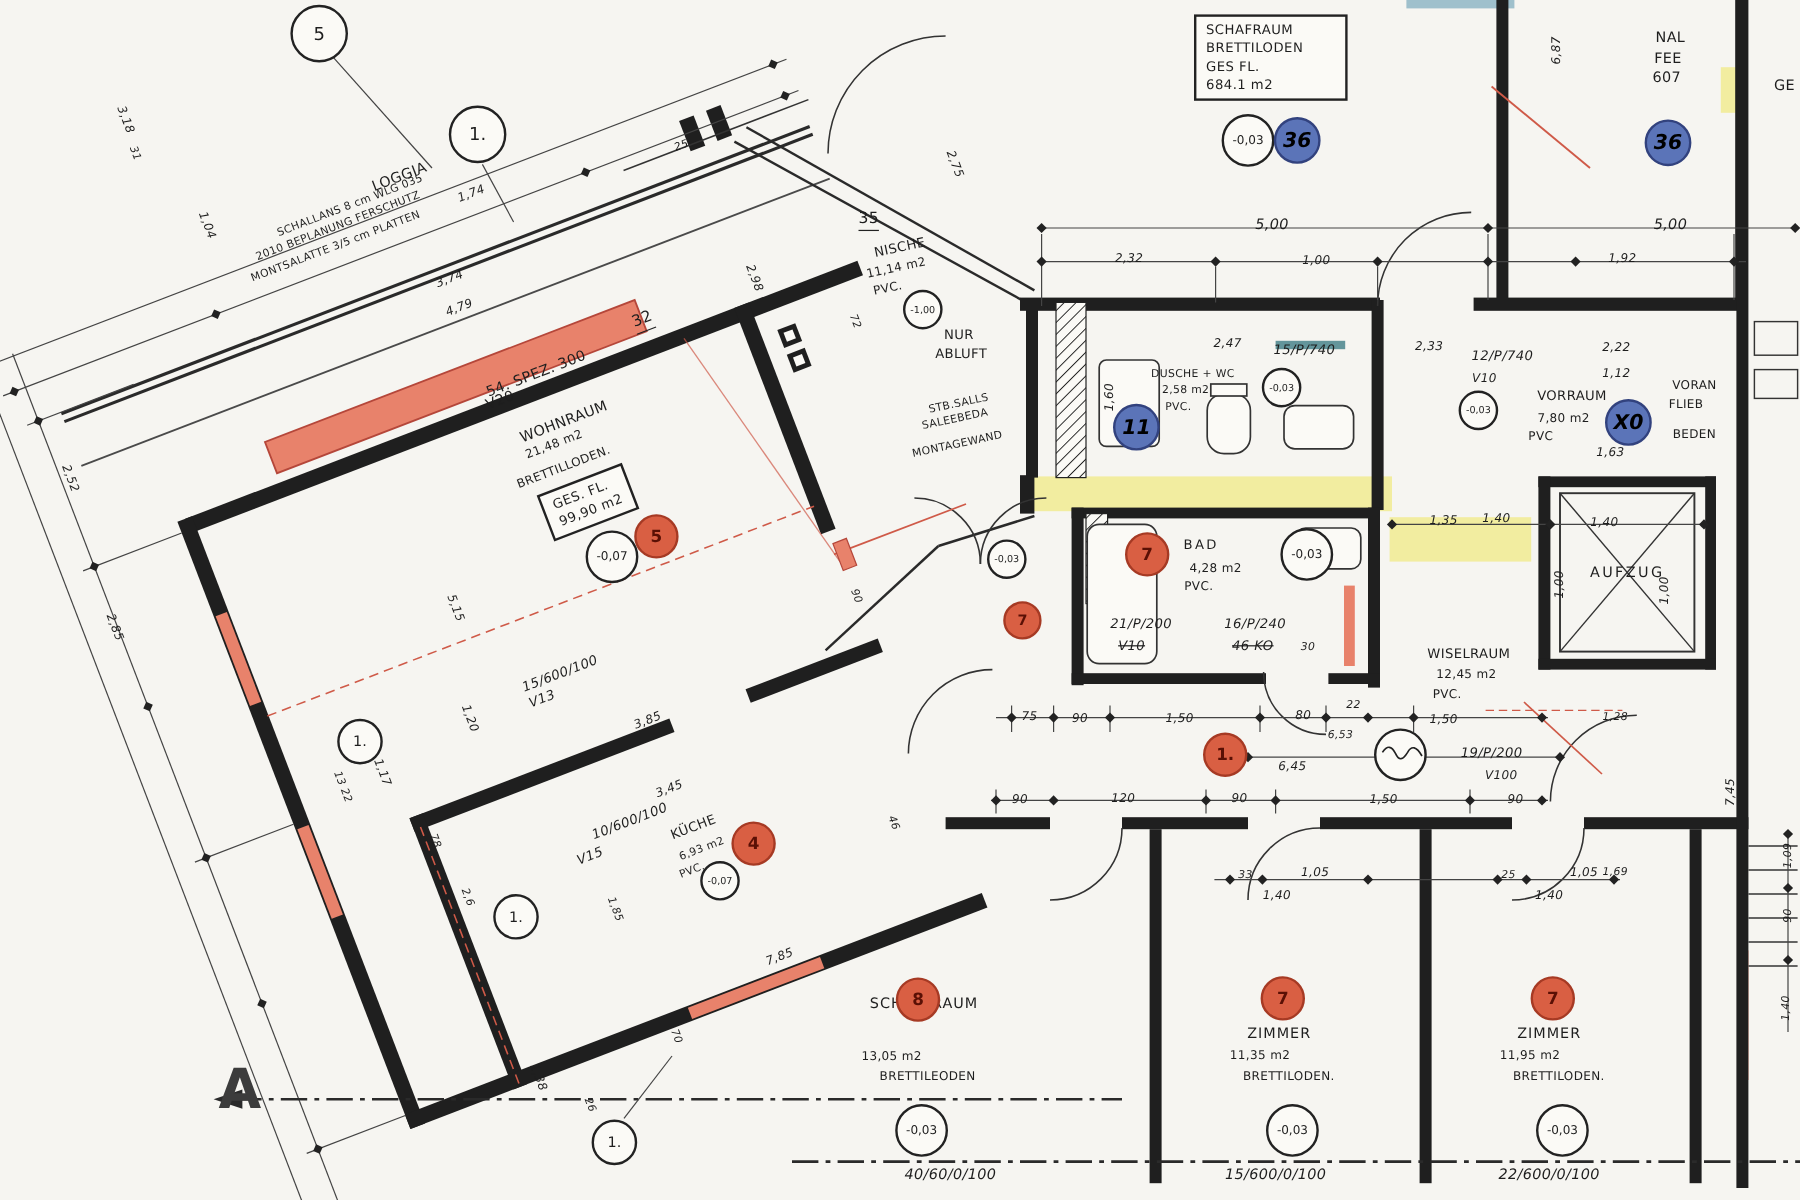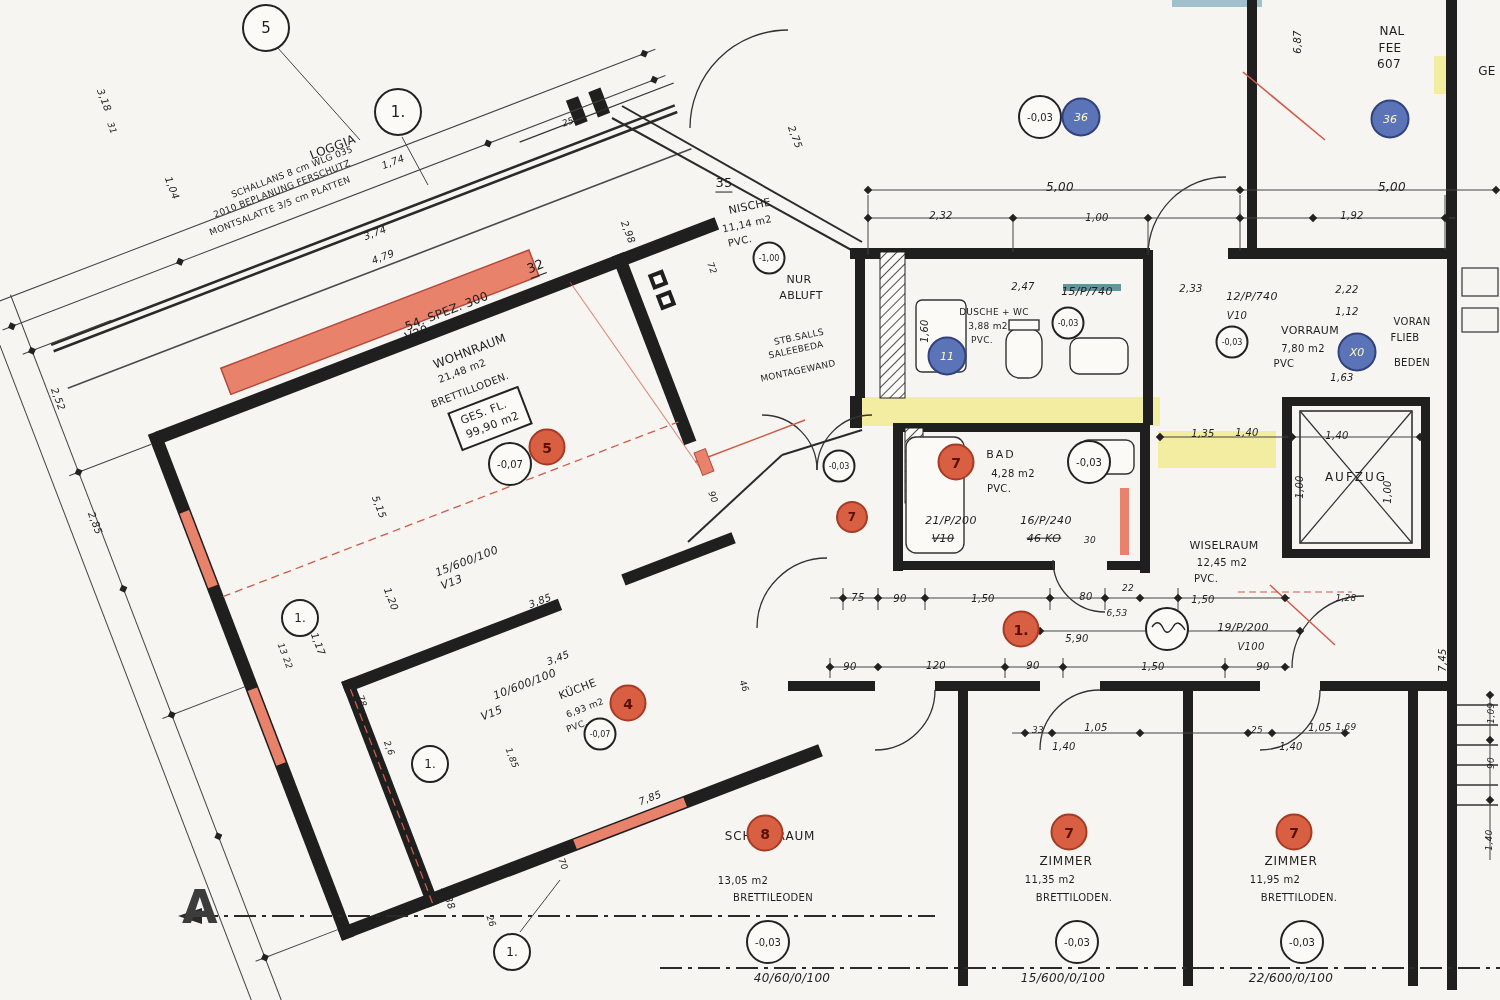--- a/index.html
+++ b/index.html
@@ -16,22 +16,22 @@
   .ul{border-bottom:1.5px solid #222;padding-bottom:1px}
   .strike{text-decoration:line-through}
   .circ{position:absolute;transform:translate(-50%,-50%);border-radius:50%;display:flex;
         align-items:center;justify-content:center;background:#fbfaf6;border:2px solid #222;
         font-size:10px;z-index:3;letter-spacing:0}
   .ce{width:40px;height:40px}
   .ce.sm{width:29px;height:29px;font-size:8px}
   .cr{width:33px;height:33px;background:#d95f43;border:2px solid #a63a24;color:#5a1005;
       font-weight:bold;font-size:14px}
   .cr.sm3{width:28px;height:28px;font-size:12px}
-  .cb{width:35px;height:35px;background:#5b74b8;border:2px solid #32427e;color:#fef9c3;
-      font-weight:normal;font-size:11px;font-style:italic}
+  .cb{width:35px;height:35px;background:#5b74b8;border:2px solid #32427e;color:#000000;
+      font-weight:bold;font-size:17px;font-style:italic}
   .gb{width:44px;height:44px;font-size:15px}
   .gb.sm2{width:34px;height:34px;font-size:12px}
   .box{position:absolute;border:2px solid #222;background:#fbfaf6;padding:3px 8px;font-size:11px;
        line-height:1.4;z-index:2;letter-spacing:.4px}
   .box .bl{display:block}
   .r21b{transform:rotate(-21deg)}
   .axisA{position:absolute;font-size:46px;font-weight:bold;color:#3c3c3c;z-index:2}
 </style>
 </head>
 <body>
@@ -317,20 +317,26 @@
 
 <div class="lb r21 s11 it" style="left:525px;top:685px">10/600/100</div>
 <div class="lb r21 s11 it" style="left:492px;top:714px">V15</div>
 <div class="lb r21 it" style="left:558px;top:658px">3,45</div>
 <div class="lb r21 s11" style="left:578px;top:690px">KÜCHE</div>
 <div class="lb r21 s9" style="left:585px;top:708px">6,93 m2</div>
 <div class="lb r21 s9" style="left:577px;top:726px">PVC.</div>
 <div class="circ ce sm" style="left:600px;top:734px">-0,07</div>
 <div class="circ cr" style="left:628px;top:703px">4</div>
 
+<div class="box" style="left:995px;top:12px;width:108px">
+  <span class="bl">SCHAFRAUM</span>
+  <span class="bl">BRETTILODEN</span>
+  <span class="bl">GES FL.</span>
+  <span class="bl">684.1 m2</span>
+</div>
 <div class="circ ce" style="left:1040px;top:117px">-0,03</div>
 <div class="circ cb" style="left:1081px;top:117px">36</div>
 
 <div class="lb s12" style="left:1392px;top:32px">NAL</div>
 <div class="lb s12" style="left:1390px;top:49px">FEE</div>
 <div class="lb s12" style="left:1389px;top:65px">607</div>
 <div class="circ cb" style="left:1390px;top:119px">36</div>
 <div class="lb s12" style="left:1487px;top:72px">GE</div>
 
 <div class="lb s13 ul" style="left:724px;top:184px">35</div>
@@ -339,21 +345,21 @@
 <div class="lb r12" style="left:740px;top:241px">PVC.</div>
 <div class="circ ce sm" style="left:769px;top:258px">-1,00</div>
 
 <div class="lb s11" style="left:799px;top:280px">NUR</div>
 <div class="lb s11" style="left:801px;top:296px">ABLUFT</div>
 <div class="lb r12 s9" style="left:799px;top:337px">STB.SALLS</div>
 <div class="lb r12 s9" style="left:796px;top:350px">SALEEBEDA</div>
 <div class="lb r12 s9" style="left:798px;top:371px">MONTAGEWAND</div>
 
 <div class="lb s9" style="left:994px;top:312px">DUSCHE + WC</div>
-<div class="lb s9" style="left:988px;top:326px">3,88 m2</div>
+<div class="lb s9" style="left:988px;top:326px">2,58 m2</div>
 <div class="lb s9" style="left:982px;top:340px">PVC.</div>
 <div class="circ cb" style="left:947px;top:356px">11</div>
 
 <div class="lb s11 it" style="left:1087px;top:292px">15/P/740</div>
 <div class="circ ce sm" style="left:1068px;top:323px">-0,03</div>
 <div class="lb s11 it" style="left:1252px;top:297px">12/P/740</div>
 <div class="lb s10 it" style="left:1237px;top:316px">V10</div>
 <div class="circ ce sm" style="left:1232px;top:342px">-0,03</div>
 
 <div class="lb s11" style="left:1310px;top:331px">VORRAUM</div>
@@ -379,21 +385,21 @@
 <div class="lb s11" style="left:1001px;top:455px;letter-spacing:2px">BAD</div>
 <div class="lb" style="left:1013px;top:474px">4,28 m2</div>
 <div class="lb" style="left:999px;top:489px">PVC.</div>
 <div class="circ ce" style="left:1089px;top:462px">-0,03</div>
 <div class="lb s11 it" style="left:951px;top:521px">21/P/200</div>
 <div class="lb s11 it strike" style="left:943px;top:539px">V10</div>
 <div class="lb s11 it" style="left:1046px;top:521px">16/P/240</div>
 <div class="lb s11 it strike" style="left:1044px;top:539px">46 KO</div>
 
 <div class="circ cr" style="left:1021px;top:629px">1.</div>
-<div class="lb it" style="left:1077px;top:639px">5,90</div>
+<div class="lb it" style="left:1077px;top:639px">6,45</div>
 <div class="lb it s9" style="left:1117px;top:613px">6,53</div>
 <div class="lb s11 it" style="left:1243px;top:628px">19/P/200</div>
 <div class="lb s10 it" style="left:1251px;top:647px">V100</div>
 
 <div class="lb s12 it" style="left:1060px;top:188px">5,00</div>
 <div class="lb it" style="left:941px;top:216px">2,32</div>
 <div class="lb it" style="left:1097px;top:218px">1,00</div>
 <div class="lb it" style="left:1352px;top:216px">1,92</div>
 <div class="lb s12 it" style="left:1392px;top:188px">5,00</div>
 

